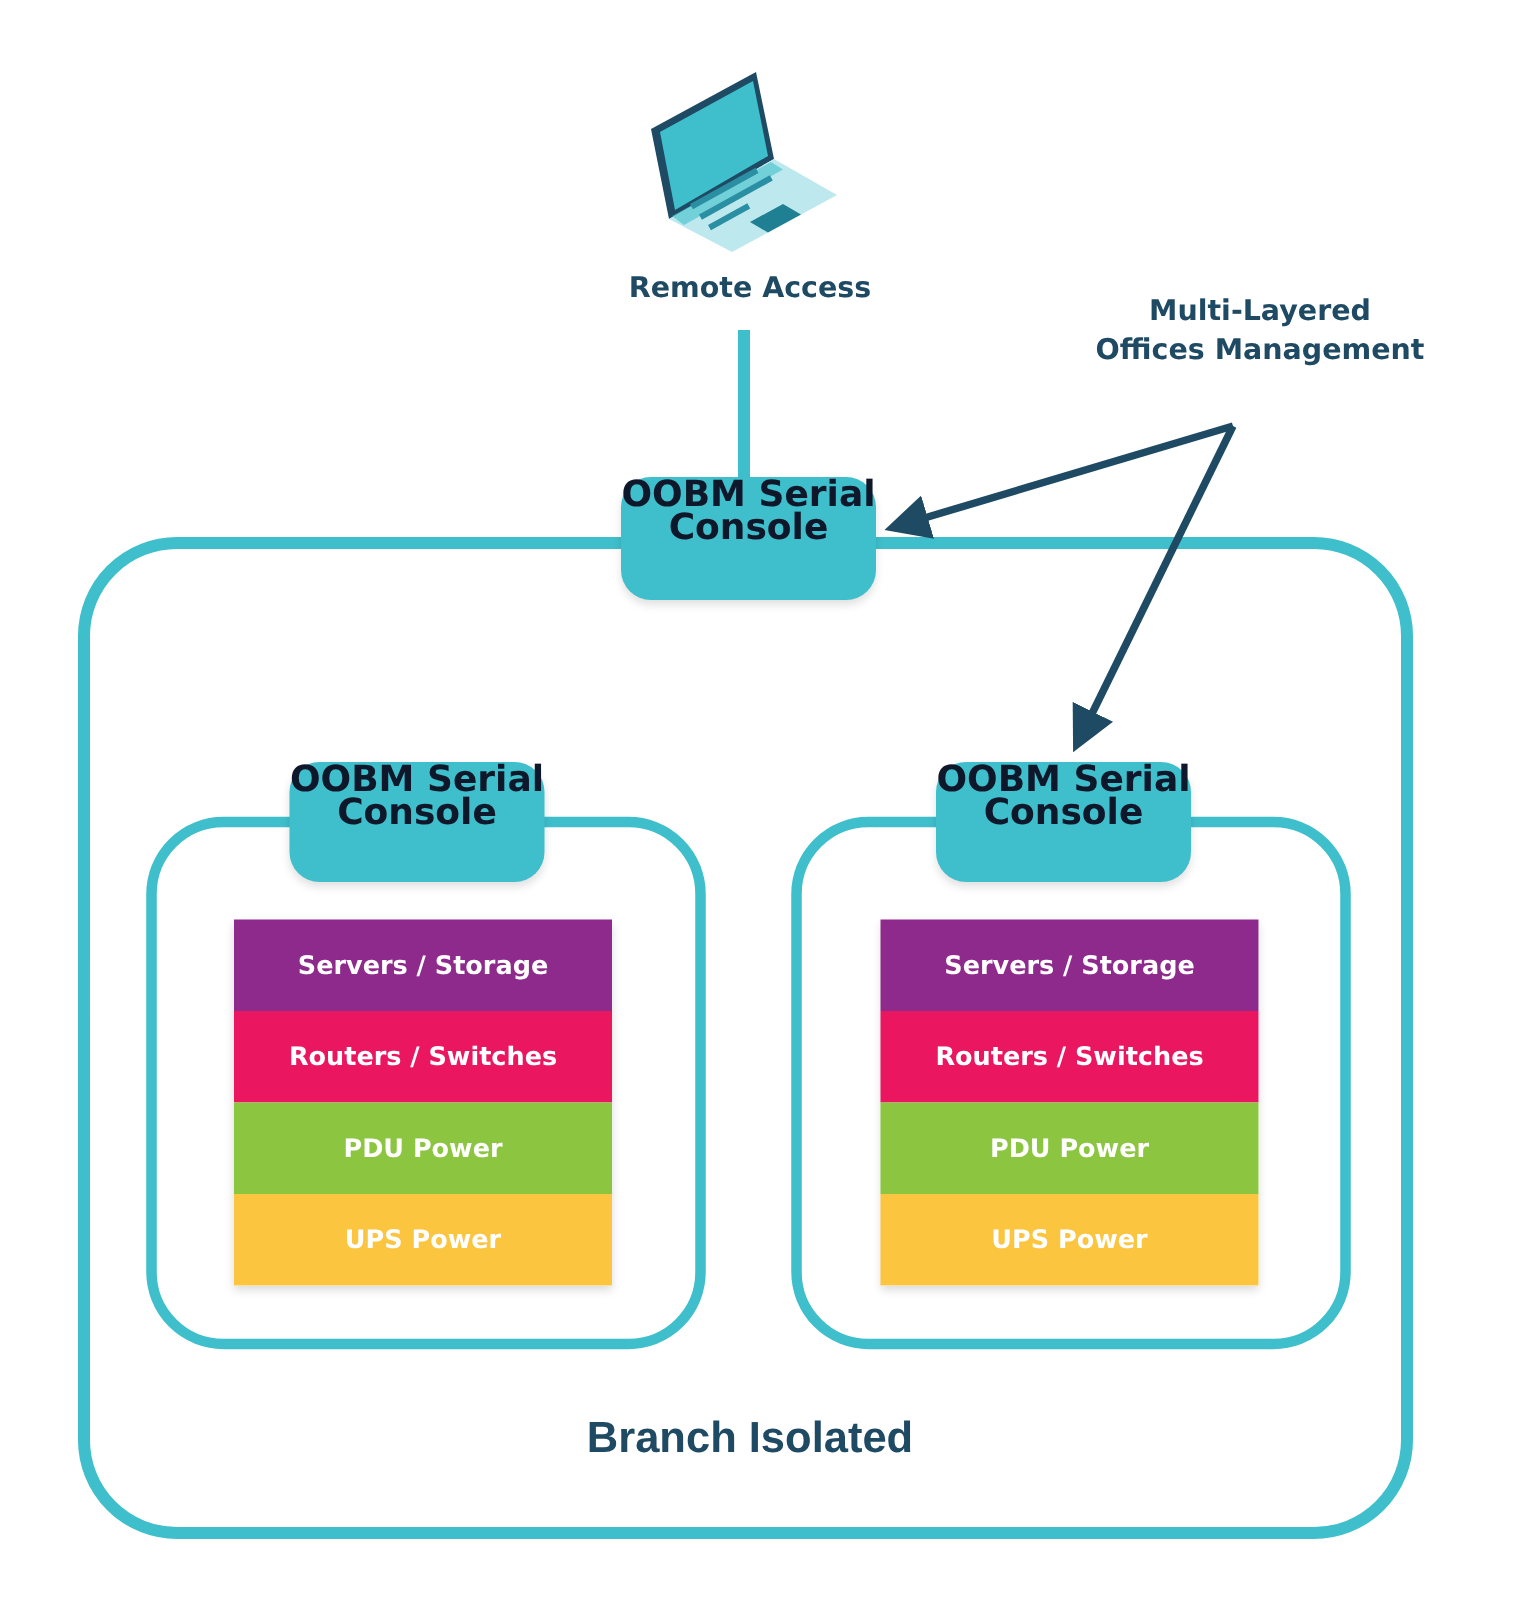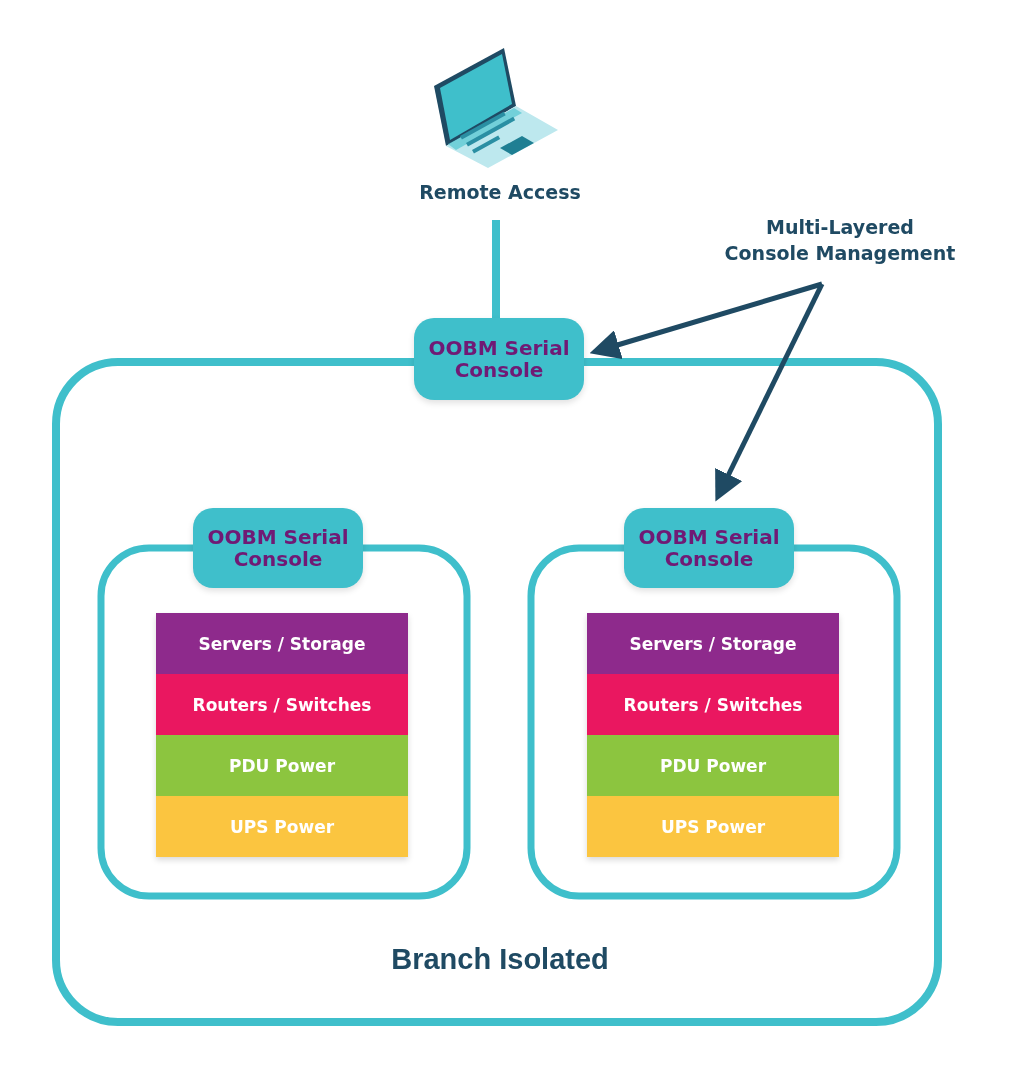--- a/index.html
+++ b/index.html
@@ -3,25 +3,25 @@
 <meta charset="utf-8">
 <style>
   html, body { margin:0; padding:0; background:#ffffff; }
   body { width:1019px; height:1080px; position:relative; overflow:hidden;
          font-family:"DejaVu Sans", sans-serif; }
   .abs { position:absolute; }
   #wires { position:absolute; left:0; top:0; }
   .laptop { position:absolute; left:430px; top:44px; width:132px; height:124px; }
   .label-dark { color:#1f4a63; font-weight:bold; text-align:center; }
   .remote-label { left:390px; top:181px; width:220px; font-size:19px; }
-  .imi-label { left:690px; top:194px; width:300px; font-size:19px; line-height:26px;margin-top:20px; }
+  .imi-label { left:690px; top:194px; width:300px; font-size:19px; line-height:26px; }
   .branch-label { left:340px; top:943px; width:320px; font-size:29px; font-family:"Liberation Sans", sans-serif; }
-  .console { position:absolute; background:#3fbfcb; border-radius:20px; color:#701a75;
-             font-weight:bold; font-size:20px; line-height:22px; text-align:center;
-             display:flex; align-items:center; justify-content:center;
+  .console { position:absolute; background:#3fbfcb; border-radius:20px; color:#0f172a;
+             font-weight:bold; font-size:24px; line-height:22px; text-align:center;
+             display:flex; align-items:flex-start; justify-content:center;
              box-shadow:0 3px 6px rgba(0,0,0,0.12); }
   .console span { display:block; }
   .stack { position:absolute; width:252px; box-shadow:0 3px 6px rgba(0,0,0,0.15); }
   .layer { height:61px; display:flex; align-items:center; justify-content:center;
            color:#fff; font-weight:bold; font-size:17px; }
 </style>
 </head>
 <body>
 
 <svg id="wires" width="1019" height="1080">
@@ -48,21 +48,21 @@
     <rect x="36" y="99" width="54" height="4" transform="rotate(-29 36 99)"></rect>
     <rect x="42" y="106" width="30" height="4" transform="rotate(-29 42 106)"></rect>
     <polygon points="70,104 92,92 104,99 82,111" fill="#1f7f93"></polygon>
   </g>
 </svg>
 
 <div class="abs label-dark remote-label">Remote Access</div>
 
 <div class="abs label-dark imi-label">
   <div>Multi-Layered</div>
-  <div>Console Management</div>
+  <div>Offices Management</div>
 </div>
 
 <div class="console" style="left:414px;top:318px;width:170px;height:82px;">
   <div>
     <span>OOBM Serial</span>
     <span>Console</span>
   </div>
 </div>
 
 <div class="console" style="left:193px;top:508px;width:170px;height:80px;">

